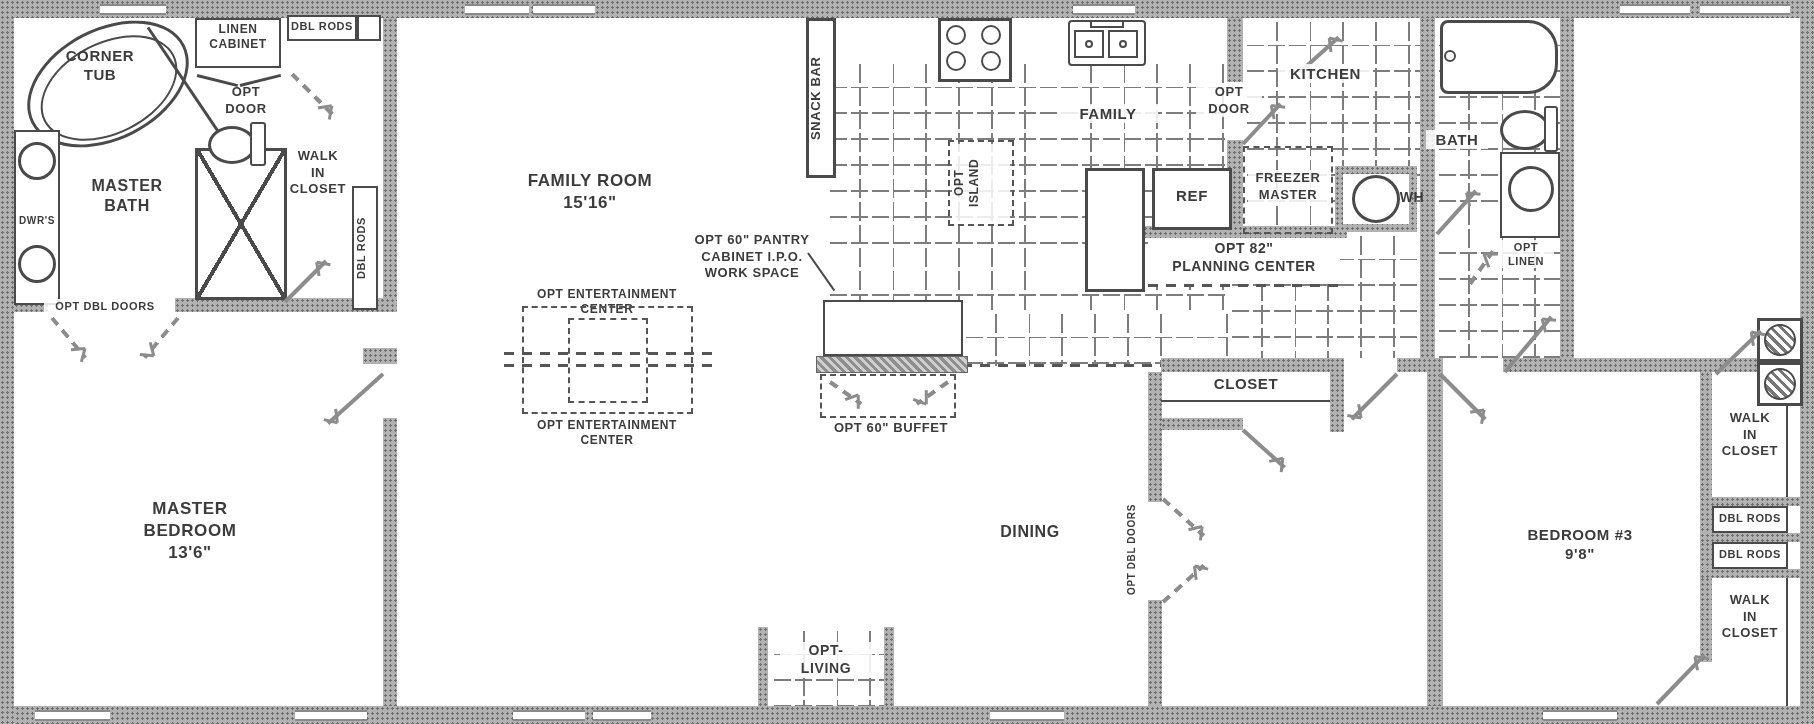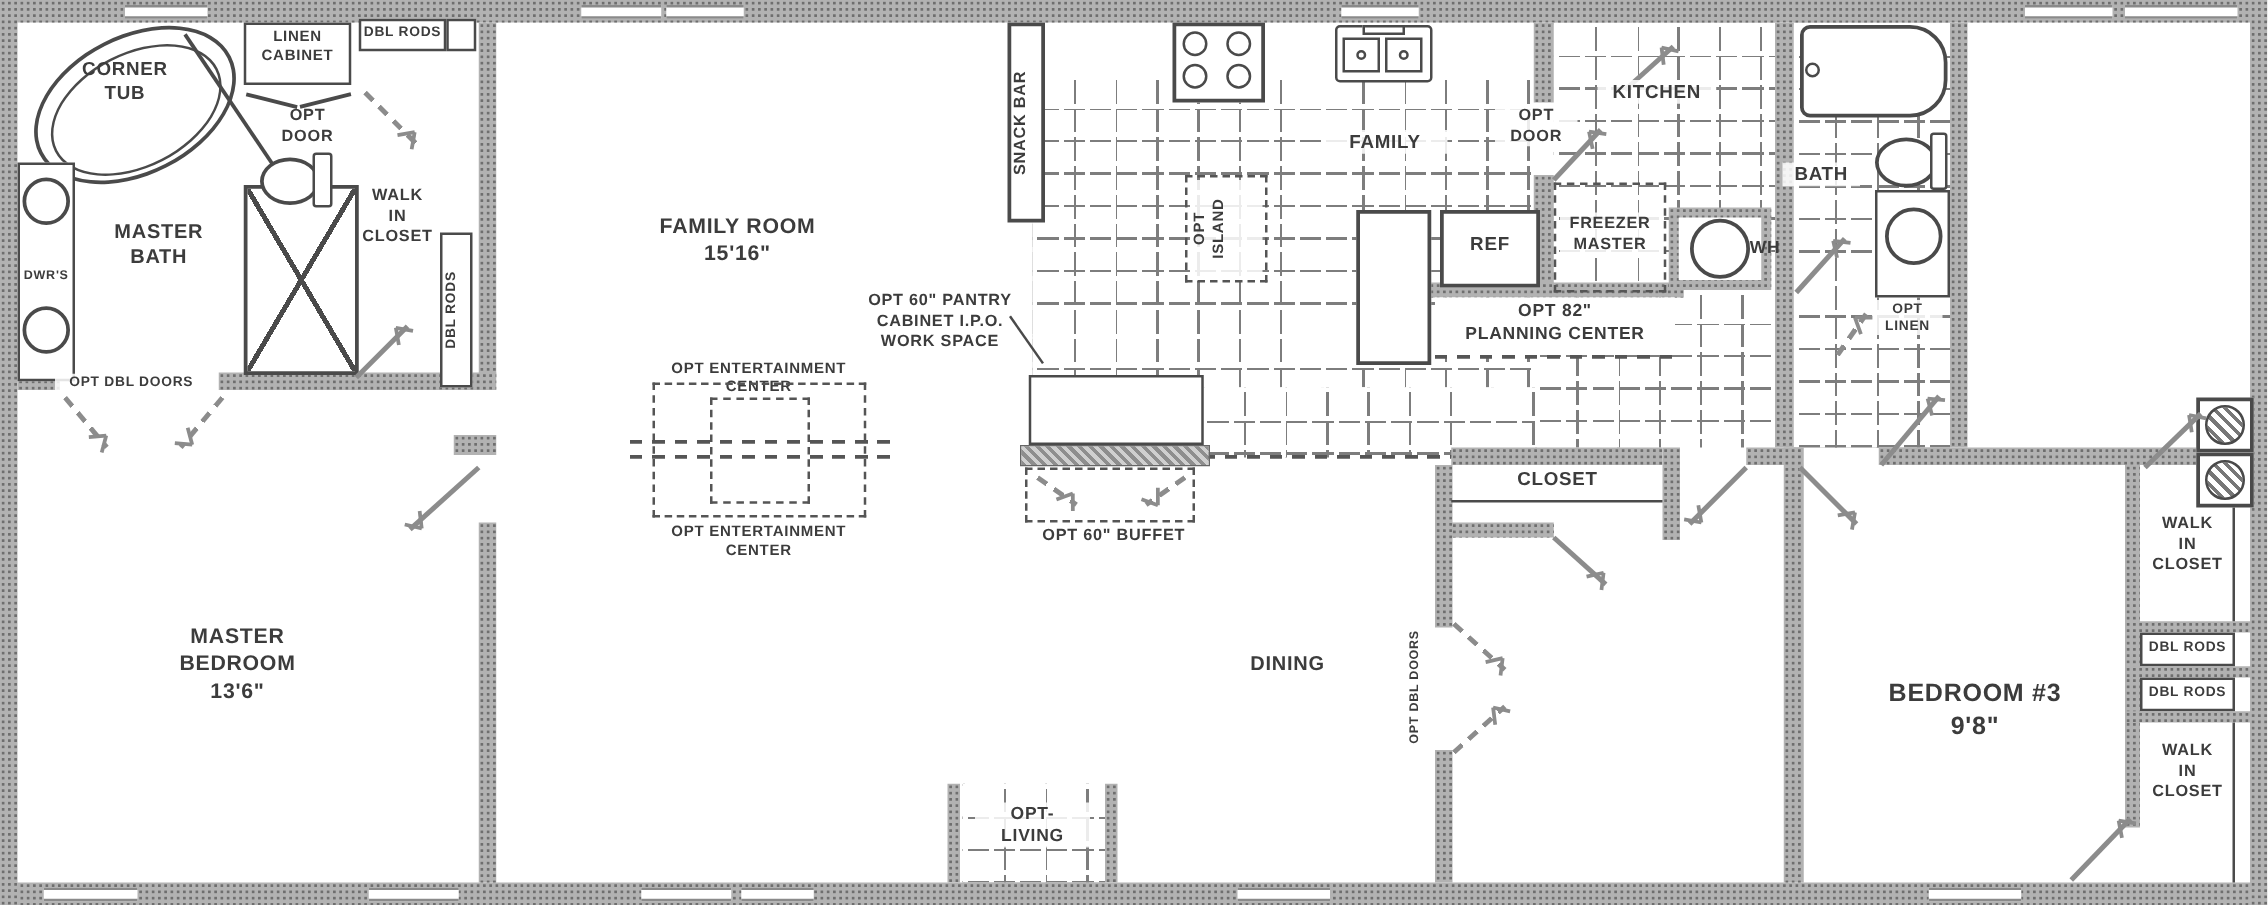--- a/index.html
+++ b/index.html
@@ -209,21 +209,21 @@
   <div class="circ" style="left:1500px;top:110px;width:50px;height:40px;"></div>
   <div class="box2" style="left:1544px;top:106px;width:14px;height:46px;border-radius:3px;"></div>
   <div class="lbl halo" style="left:1426px;top:130px;width:62px;font-size:15px;">BATH</div>
   <div class="box2" style="left:1500px;top:152px;width:60px;height:86px;"></div>
   <div class="circ" style="left:1508px;top:166px;width:46px;height:46px;"></div>
   <div class="lbl halo" style="left:1498px;top:240px;width:56px;font-size:11px;">OPT
 LINEN</div>
   <div class="door dashline" style="left:1470px;top:282px;width:40px;transform:rotate(-55deg);"></div>
   <div class="door" style="left:1437px;top:232px;width:58px;transform:rotate(-48deg);"></div>
 
-  <div class="lbl" style="left:1495px;top:543px;width:170px;font-size:20px;">BEDROOM  #3
+  <div class="lbl" style="left:1495px;top:525px;width:170px;font-size:15px;">BEDROOM  #3
 9'8"</div>
   <div class="door" style="left:1505px;top:370px;width:72px;transform:rotate(-50deg);"></div>
   <div class="door" style="left:1440px;top:372px;width:64px;transform:rotate(45deg);"></div>
   <div class="door" style="left:1397px;top:372px;width:64px;transform:rotate(135deg);"></div>
 
   <div class="lbl halo" style="left:1192px;top:374px;width:108px;font-size:15px;">CLOSET</div>
   <div class="door" style="left:1243px;top:428px;width:56px;transform:rotate(42deg);"></div>
   <div class="lbl vlbl" style="left:1126px;top:492px;width:20px;height:116px;font-size:10px;">OPT DBL DOORS</div>
   <div class="door dashline" style="left:1163px;top:497px;width:55px;transform:rotate(42deg);"></div>
   <div class="door dashline" style="left:1163px;top:600px;width:55px;transform:rotate(-42deg);"></div>

